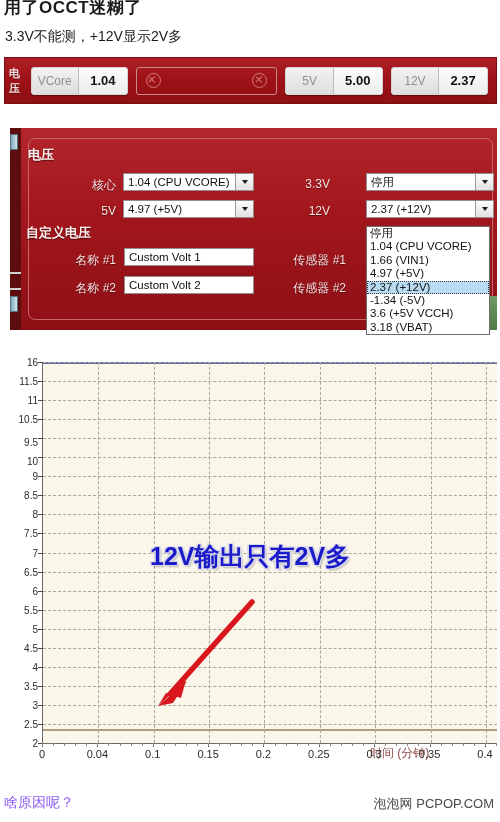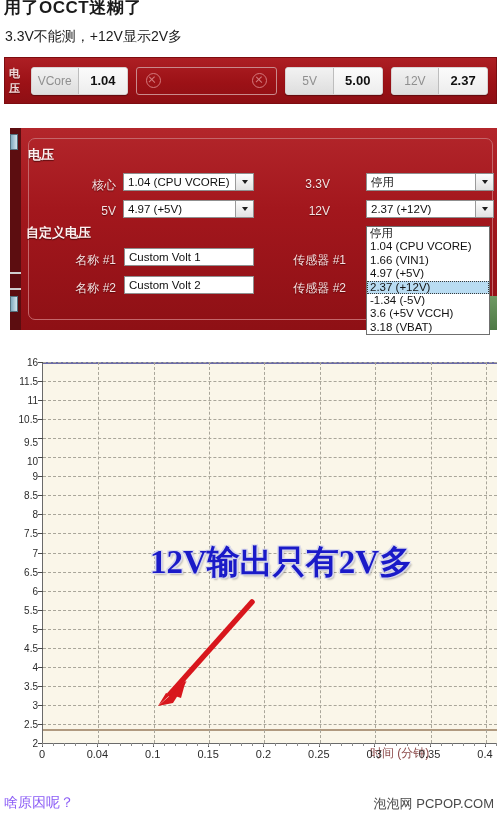--- a/index.html
+++ b/index.html
@@ -339,30 +339,29 @@
   #series-actual {
     position: absolute;
     left: 0; right: 0;
     height: 0;
     border-top: 2px solid #b09a80;
   }
   #chart-callout {
     position: absolute;
     left: 150px;
     top: 196px;
-    font-size: 33px;
+    font-size: 25px;
     font-weight: bold;
     color: #1a1ac8;
     text-shadow:
       -1.4px -1.4px 0 #d8d8ea, 1.4px -1.4px 0 #d8d8ea,
       -1.4px  1.4px 0 #d8d8ea, 1.4px  1.4px 0 #d8d8ea,
        2px 2px 2px rgba(0,0,0,.25);
     white-space: nowrap;
     z-index: 12;
-    font-family: Liberation Serif, serif;
   }
   #arrow-svg {
     position: absolute;
     left: 140px;
     top: 250px;
     z-index: 11;
   }
   #x-axis-title {
     position: absolute;
     left: 370px;

